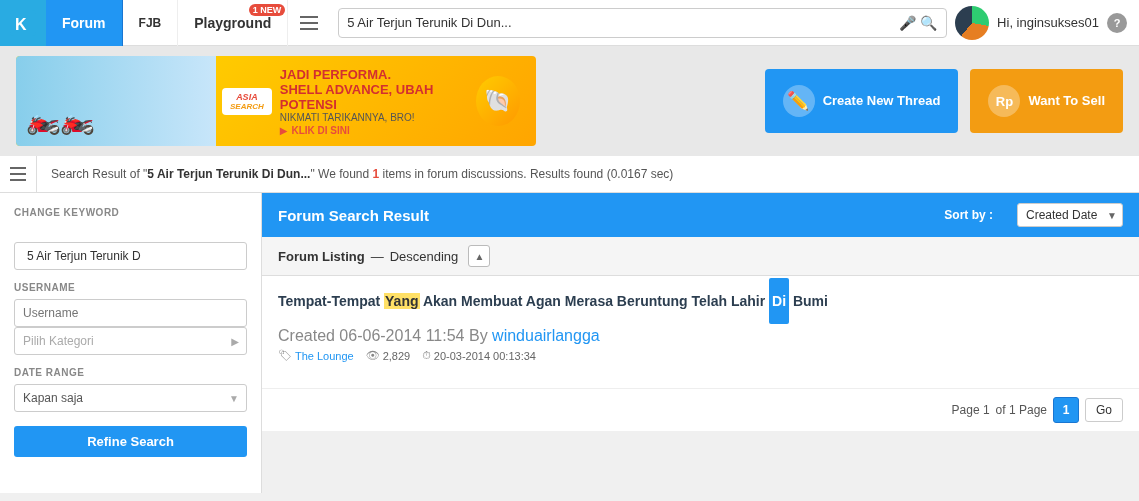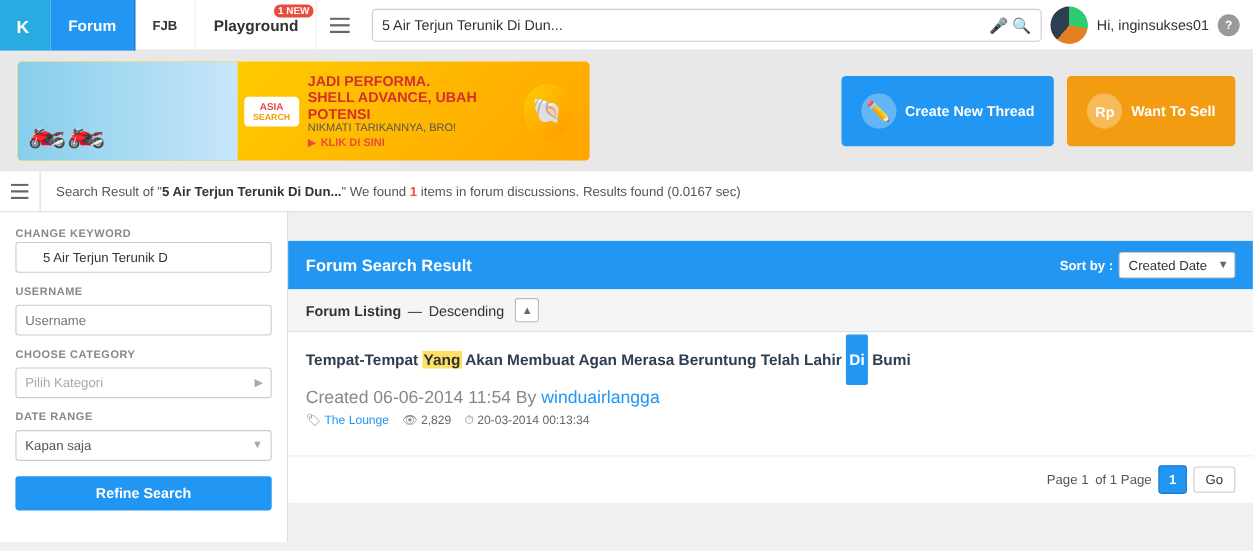--- a/index.html
+++ b/index.html
@@ -45,21 +45,21 @@
 </div>
 
 <div style="display:flex; align-items:center; background:#e8e8e8; padding:10px 16px; gap:16px;">
   <div style="width:520px; height:90px; background:linear-gradient(135deg, #ffdd00 0%, #ffa500 100%); border-radius:4px; display:flex; align-items:center; justify-content:center; overflow:hidden; flex-shrink:0; position:relative;">
 
     <div style="position:absolute; left:0; top:0; width:200px; height:90px; background: linear-gradient(to right, #87ceeb, #c8e6fa); overflow:hidden;">
       <div style="position:absolute; bottom:10px; left:10px; font-size:28px;">🏍️🏍️</div>
     </div>
     <div style="margin-left:190px; padding:8px 16px;">
       <div style="display:flex; align-items:center; gap:8px;">
-        <div style="background:#fff; border-radius:4px; padding:4px 8px; text-align:center;">
+        <div style="background:#fff; border-radius:4px; padding:4px 8px; text-align:center;font-style:italic;">
           <div style="font-size:9px; color:#e74c3c; font-weight:bold;">ASIA</div>
           <div style="font-size:8px; color:#f39c12; font-weight:bold;">SEARCH</div>
         </div>
         <div>
           <div style="font-size:13px; font-weight:bold; color:#d32f2f;">JADI PERFORMA.</div>
           <div style="font-size:13px; font-weight:bold; color:#d32f2f;">SHELL ADVANCE, UBAH POTENSI</div>
           <div style="font-size:10px; color:#555;">NIKMATI TARIKANNYA, BRO!</div>
           <div style="display:flex; align-items:center; gap:4px; margin-top:2px;">
             <span style="font-size:10px; color:#e74c3c;">▶</span>
             <span style="font-size:10px; color:#e74c3c; font-weight:bold; cursor:pointer;">KLIK DI SINI</span>
@@ -90,27 +90,26 @@
     </svg>
   </div>
   <div style="padding:0 14px; font-size:12px; color:#555;">
     <span>Search Result of "</span><strong style="color:#333;">5 Air Terjun Terunik Di Dun...</strong><span>" We found </span><span style="color:#e74c3c; font-weight:bold;">1</span><span> items in forum discussions. Results found (0.0167 sec)</span>
   </div>
 </div>
 
 <div style="display:flex; background:#f0f0f0; min-height:300px;">
 
   <div style="width:262px; flex-shrink:0; background:#fff; border-right:1px solid #ddd; padding:14px;">
-    <div style="font-size:10px; font-weight:bold; color:#888; text-transform:uppercase; letter-spacing:0.5px; margin-bottom:2px;">CHANGE KEYWORD</div>
-    <input type="text" style="width: 100%; border: 1px solid rgb(204, 204, 204); border-radius: 3px; padding: 6px 24px; font-size: 12px; color: rgb(51, 51, 51); outline: none;" value="5 Air Terjun Terunik D">
+    <div style="font-size:10px; font-weight:bold; color:#888; text-transform:uppercase; letter-spacing:0.5px; margin-bottom:24px;">CHANGE KEYWORD</div>
+    <input type="text" style="width: 100%; border: 1px solid rgb(204, 204, 204); border-radius: 3px; padding: 6px 12px; font-size: 12px; color: rgb(51, 51, 51); outline: none;" value="5 Air Terjun Terunik D">
 
     <div style="font-size:10px; font-weight:bold; color:#888; text-transform:uppercase; letter-spacing:0.5px; margin-bottom:6px; margin-top:12px;">USERNAME</div>
     <input type="text" style="width: 100%; border: 1px solid rgb(204, 204, 204); border-radius: 3px; padding: 6px 8px; font-size: 12px; color: rgb(170, 170, 170); outline: none;" placeholder="Username">
 
-    <div style="font-size:10px; font-weight:bold; color:#888; text-transform:uppercase; letter-spacing:0.5px; margin-bottom:6px; margin-top:12px;">CHOOSE CATEGORY</div>
     <div style="position:relative;">
       <select style="width:100%; border:1px solid #ccc; border-radius:3px; padding:6px 8px; font-size:12px; color:#aaa; outline:none; background:#fff; appearance:none; cursor:pointer;">
         <option>Pilih Kategori</option>
       </select>
       <span style="position:absolute; right:8px; top:50%; transform:translateY(-50%); color:#aaa; pointer-events:none; font-size:10px;">▶</span>
     </div>
 
     <div style="font-size:10px; font-weight:bold; color:#888; text-transform:uppercase; letter-spacing:0.5px; margin-bottom:6px; margin-top:12px;">DATE RANGE</div>
     <div style="position:relative;">
       <select style="width:100%; border:1px solid #ccc; border-radius:3px; padding:6px 8px; font-size:12px; color:#555; outline:none; background:#fff; appearance:none; cursor:pointer;">
@@ -118,23 +117,23 @@
         <option>Hari ini</option>
         <option>Minggu ini</option>
       </select>
       <span style="position:absolute; right:8px; top:50%; transform:translateY(-50%); color:#aaa; pointer-events:none; font-size:10px;">▼</span>
     </div>
 
     <button style="background:#2196F3; color:#fff; border:none; border-radius:3px; padding:8px 16px; font-size:13px; font-weight:bold; cursor:pointer; margin-top:14px; width:100%;">Refine Search</button>
   </div>
 
   <div style="flex:1;">
-    <div style="background:#2196F3; color:#fff; padding:10px 16px; font-size:15px; font-weight:bold; display:flex; align-items:center; justify-content:space-between;margin-top:26px;">
+    <div style="background:#2196F3; color:#fff; padding:10px 16px; font-size:15px; font-weight:bold; display:flex; align-items:center; justify-content:space-between;">
       <span>Forum Search Result</span>
-      <div style="display:flex; align-items:center; gap:5px; font-size:12px;">
+      <div style="display:flex; align-items:center; gap:24px; font-size:12px;">
         <span style="color:#fff;">Sort by :</span>
         <div style="position:relative; display:inline-block;">
           <select style="background:#fff; border:1px solid #ccc; border-radius:3px; padding:4px 24px 4px 8px; font-size:12px; color:#333; appearance:none; cursor:pointer; outline:none;">
             <option>Created Date</option>
             <option>Relevance</option>
             <option>Last Reply</option>
           </select>
           <span style="position:absolute; right:6px; top:50%; transform:translateY(-50%); color:#666; pointer-events:none; font-size:10px;">▼</span>
         </div>
       </div>

